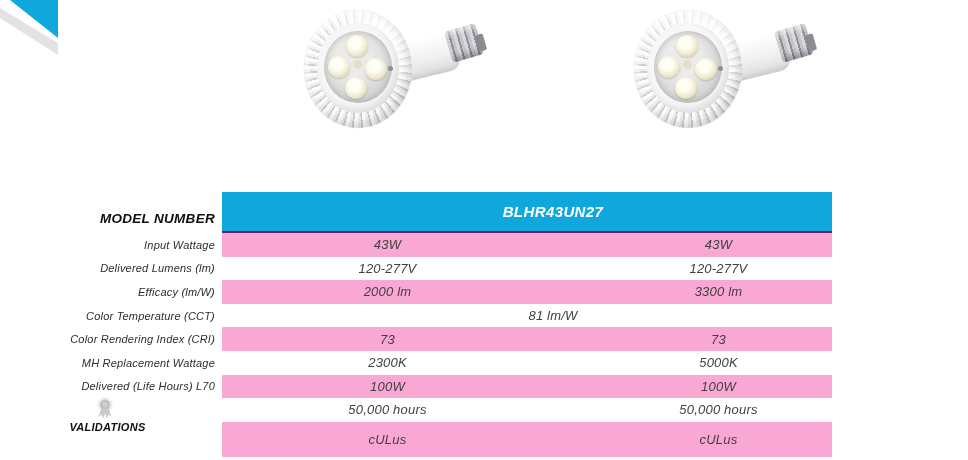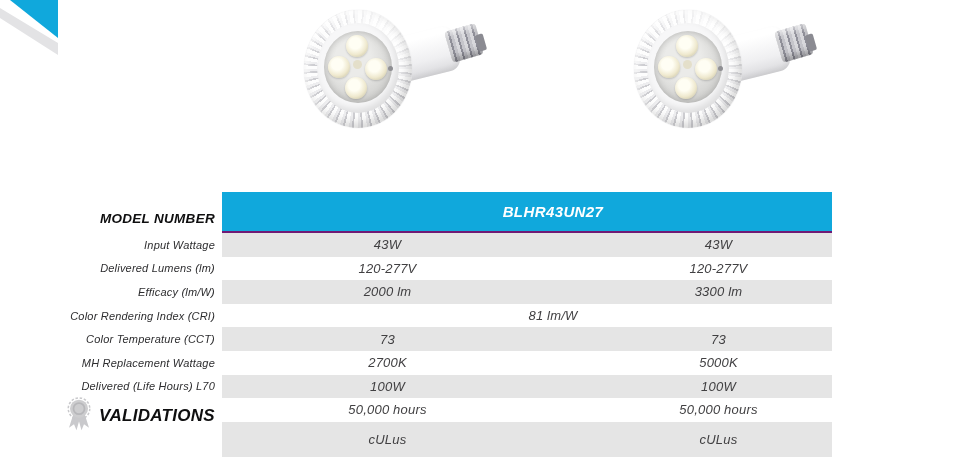--- a/index.html
+++ b/index.html
@@ -43,30 +43,30 @@
   .led-t { left:22px; top:4px; } .led-l { left:4px;  top:25px; }
   .led-r { left:41px; top:27px; } .led-b { left:21px; top:46px; }
   .led-c { position:absolute; left:29px; top:29px; width:9px; height:9px; border-radius:50%; background:#e4dfca; }
 
   
   .labels { position:absolute; left:0; top:192px; width:215px; color:#2d2d2f; }
   .lrow { height:23.6px; display:flex; align-items:center; justify-content:flex-end;
     font-size:11px; letter-spacing:.2px; white-space:nowrap; }
   .lrow.hdr { height:41px; align-items:flex-end; padding-bottom:7px;
     font-weight:bold; font-size:13.5px; color:#0f0f10; letter-spacing:.3px; }
-  .lrow.vals { height:35px; font-weight:bold; color:#0f0f10; font-size:17px; letter-spacing:.3px; }
+  .lrow.vals { height:35px; font-weight:bold; color:#0f0f10; font-size:11px; letter-spacing:.3px;flex-direction:column; }
   .medal { margin-right:5px; transform:translateY(-1px); }
 
   
   .spec-table { position:absolute; left:222px; top:192px; width:662px; }
   .t-header { height:41px; display:flex; border-bottom:2px solid #701a75;flex-direction:column; }
   .t-hcell { flex:1; display:flex; align-items:center; justify-content:center;
     color:#fff; font-weight:bold; font-size:15px; letter-spacing:.4px; }
   .t-row { height:23.6px; display:flex; }
-  .t-row.gray { background:#e5e5e5; }
+  .t-row.gray { background:#f9a8d4; }
   .t-row.vals { height:35px; }
   .t-cell { flex:1; display:flex; align-items:center; justify-content:center;
     font-size:13px; color:#414042; letter-spacing:.2px; }
 </style>
 </head>
 <body>
 
 <div class="stage">
 
   <div>
@@ -108,22 +108,22 @@
       </div>
       <div class="b-screw"></div>
     </div>
   </div>
 
   <div class="labels">
     <div class="lrow hdr">MODEL NUMBER</div>
     <div class="lrow">Input Wattage</div>
     <div class="lrow">Delivered Lumens (lm)</div>
     <div class="lrow">Efficacy (lm/W)</div>
+    <div class="lrow">Color Temperature (CCT)</div>
     <div class="lrow">Color Rendering Index (CRI)</div>
-    <div class="lrow">Color Temperature (CCT)</div>
     <div class="lrow">MH Replacement Wattage</div>
     <div class="lrow">Delivered (Life Hours) L70</div>
     <div class="lrow vals">
       <svg class="medal" width="30" height="37" viewBox="0 0 24 29">
         <polygon points="7.5,14 4,25 8,22.2 10,27 13,16.5" fill="#c9c9cc"></polygon>
         <polygon points="16.5,14 20,25 16,22.2 14,27 11,16.5" fill="#c9c9cc"></polygon>
         <circle cx="12" cy="9.8" r="7.2" fill="#cdcdcf"></circle>
         <circle cx="12" cy="9.8" r="4.4" fill="none" stroke="#b7b7ba" stroke-width="1.4"></circle>
         <circle cx="12" cy="9.8" r="8.6" fill="none" stroke="#c9c9cc" stroke-width="1.2" stroke-dasharray="2 1.4"></circle>
       </svg>
@@ -148,21 +148,21 @@
       <div class="t-cell">3300 lm</div>
     </div>
     <div class="t-row">
       <div class="t-cell">81 lm/W</div>
     </div>
     <div class="t-row gray">
       <div class="t-cell">73</div>
       <div class="t-cell">73</div>
     </div>
     <div class="t-row">
-      <div class="t-cell">2700K</div>
+      <div class="t-cell">2300K</div>
       <div class="t-cell">5000K</div>
     </div>
     <div class="t-row gray">
       <div class="t-cell">100W</div>
       <div class="t-cell">100W</div>
     </div>
     <div class="t-row">
       <div class="t-cell">50,000 hours</div>
       <div class="t-cell">50,000 hours</div>
     </div>

